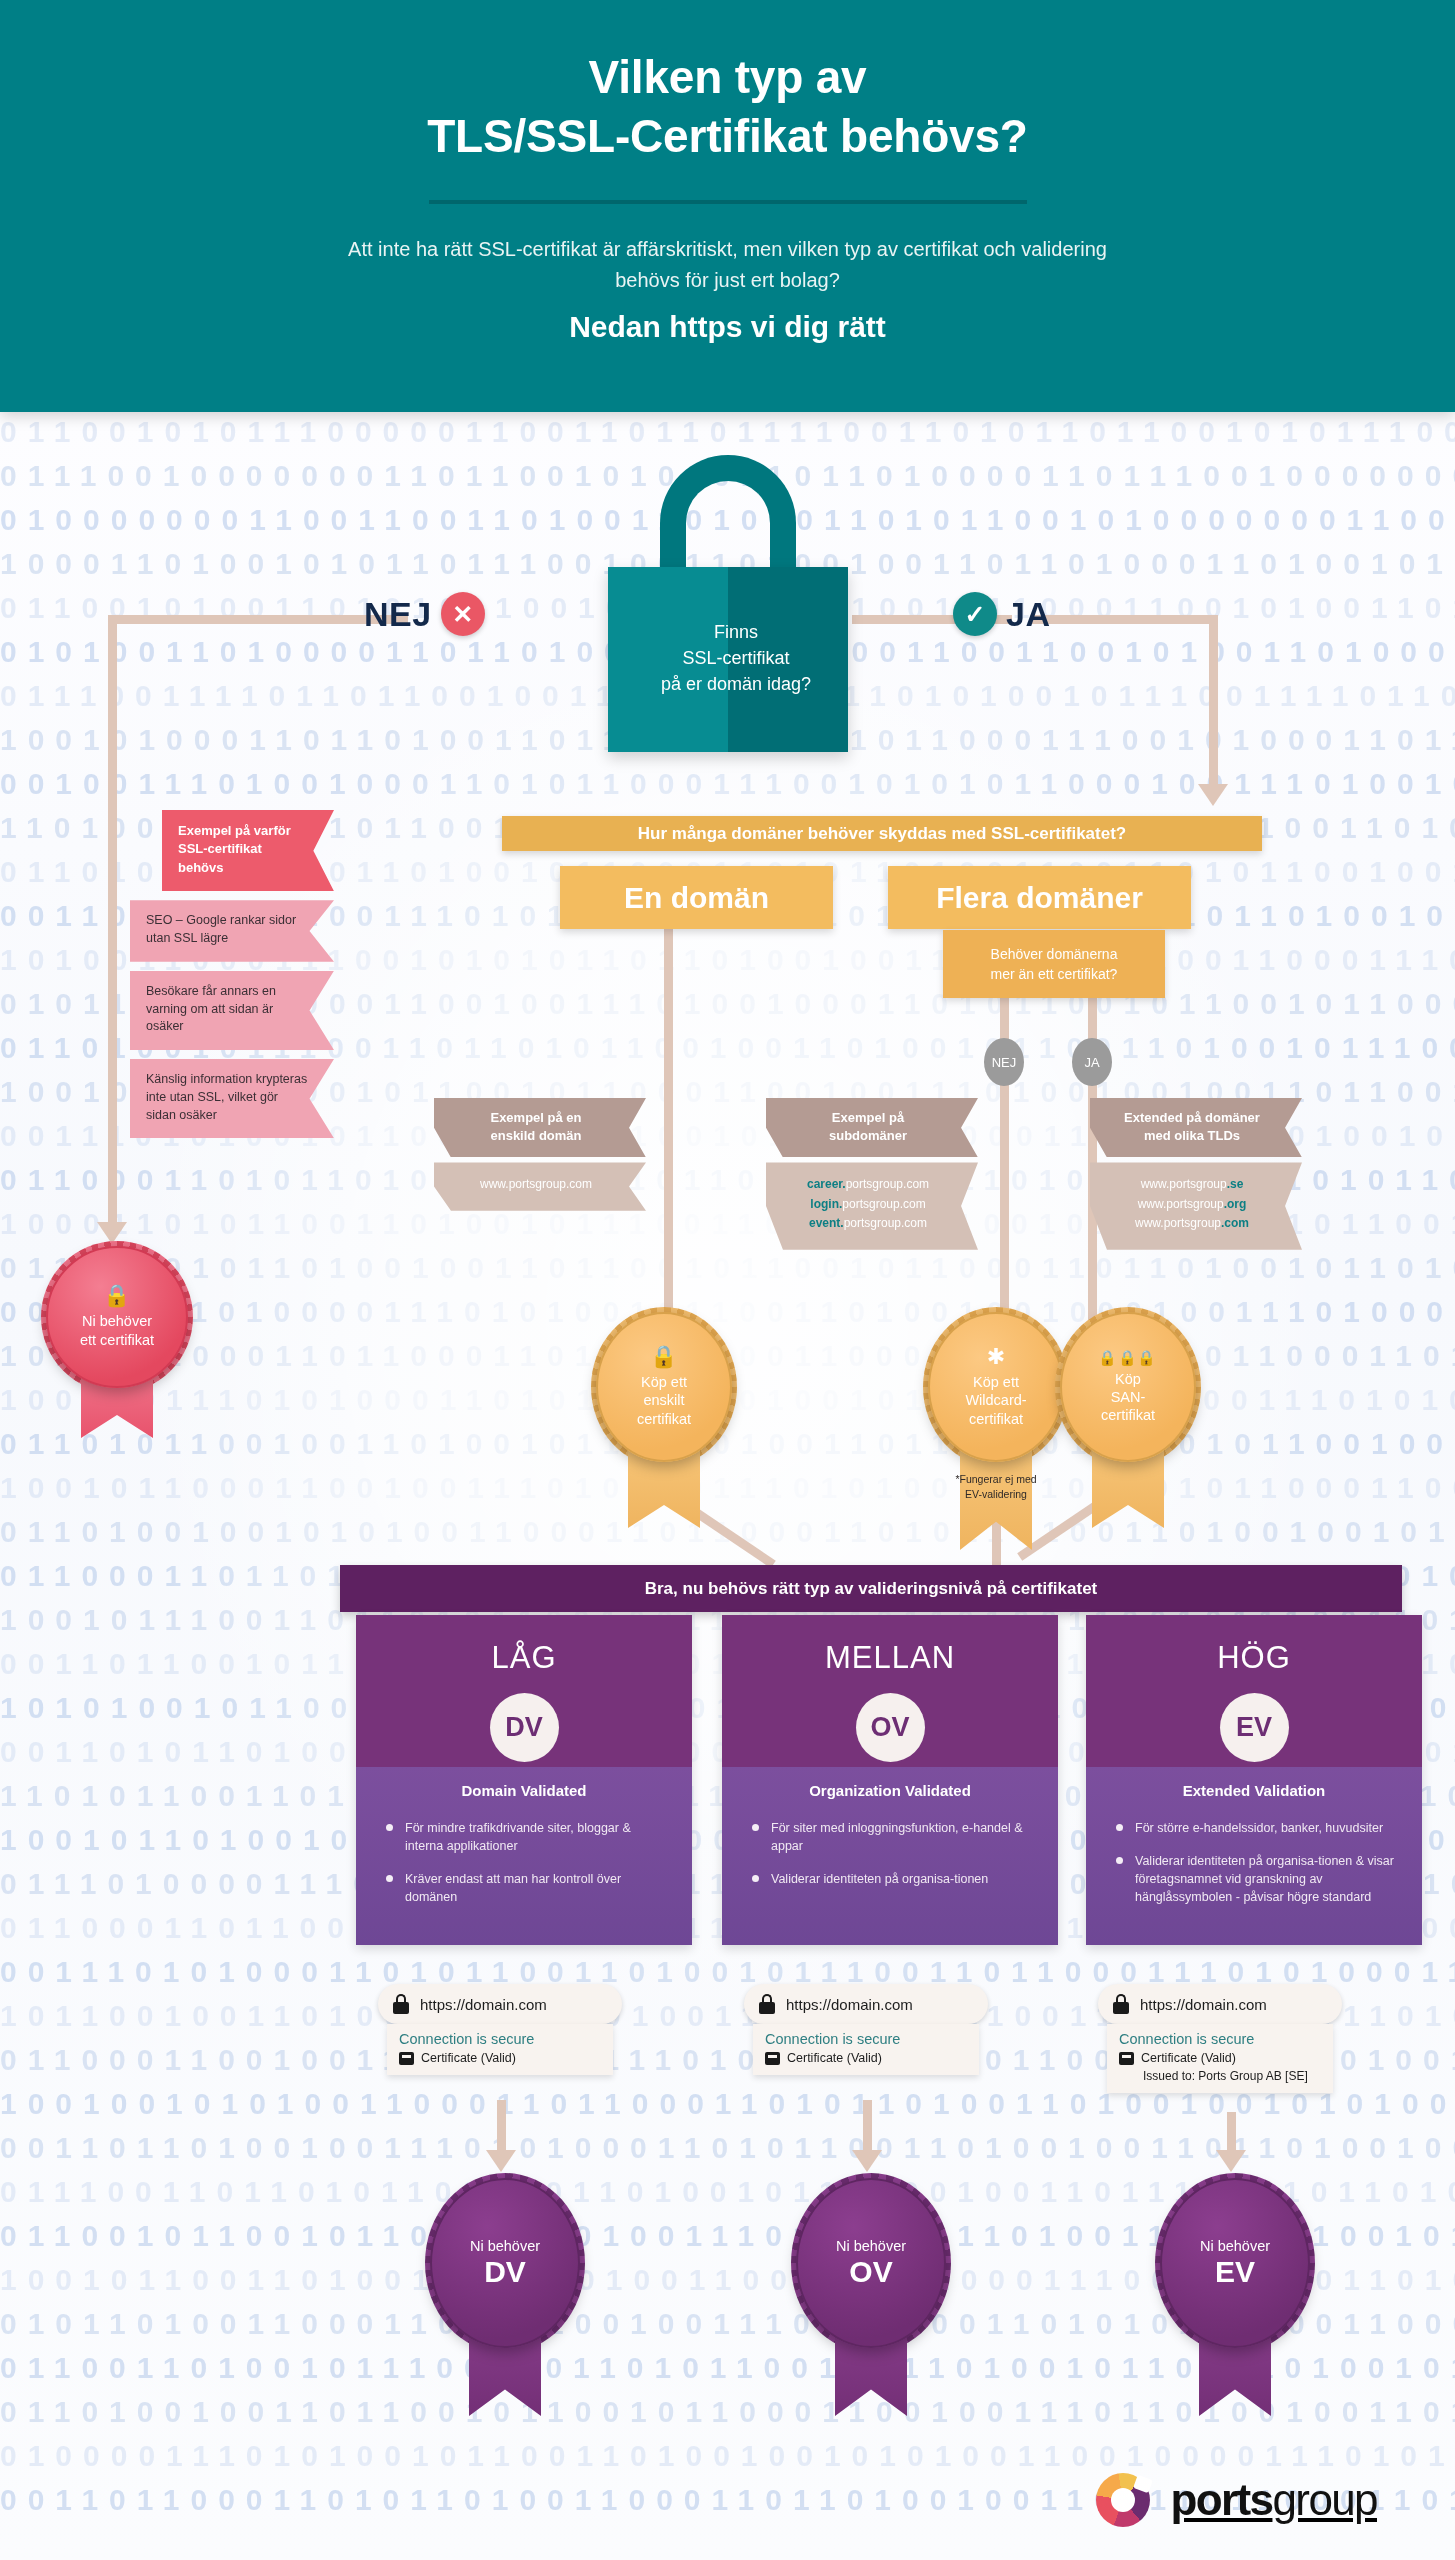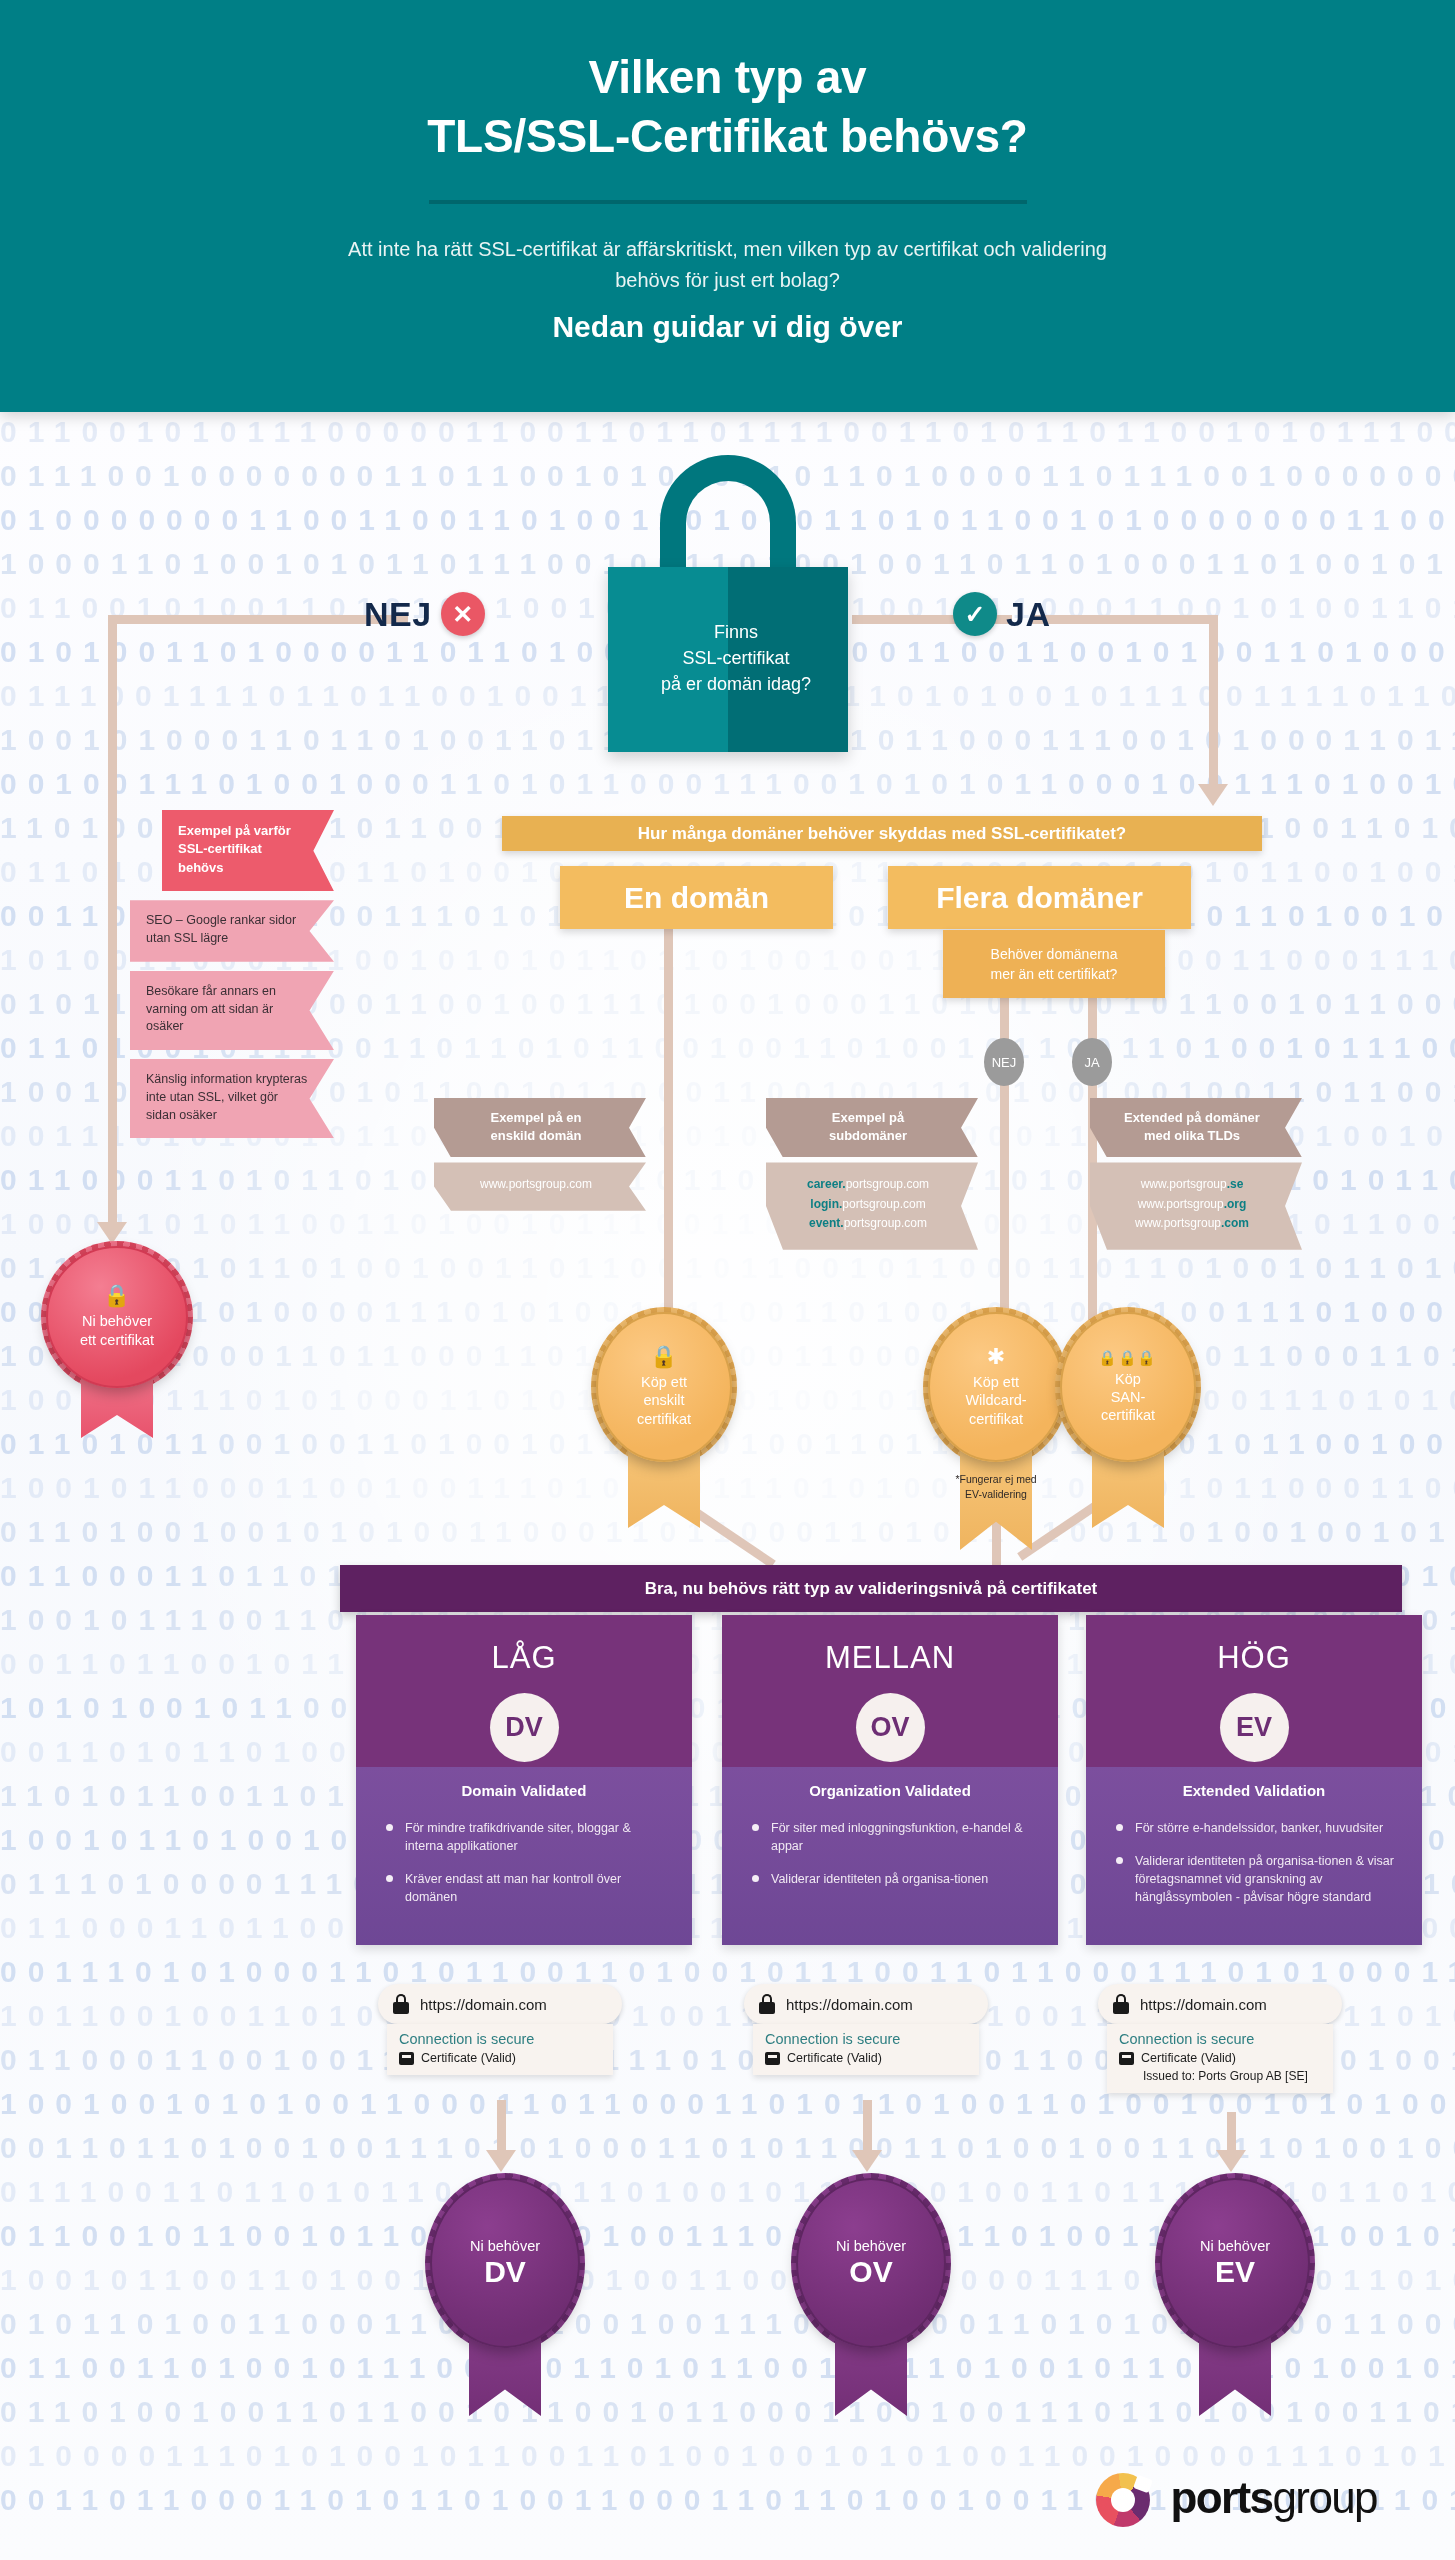--- a/index.html
+++ b/index.html
@@ -253,21 +253,21 @@
   .cert-glyph::after{
     content:""; position:absolute; left:3px; top:3px; width:9px;height:3px;background:#f8f3ef;
   }
 
   
   .footer{
     position:absolute; left:0; bottom:0; width:1455px; height:120px;
     display:flex; align-items:center; justify-content:flex-end;
     padding-right:78px; z-index:6;
   }
-  .logo{ display:flex; gap:20px; }
+  .logo{ display:flex; align-items:center; gap:20px;text-decoration:underline; }
   .logo-mark{
     width:54px;height:54px;border-radius:50%;
     background:conic-gradient(from 200deg,#e8505f 0deg 80deg,#f6a94a 80deg 150deg,#f2c14e 150deg 200deg,#6b2c6f 200deg 300deg,#c0396b 300deg 360deg);
     position:relative;
   }
   .logo-mark::after{
     content:""; position:absolute; inset:15px; border-radius:50%; background:#fff;
   }
   .logo-mark::before{
     content:""; position:absolute; right:-1px; top:4px; width:16px;height:14px;
@@ -336,21 +336,21 @@
     <div class="vignette"></div>
   </div>
 
   <div class="header">
     <h1>
       <span>Vilken typ av</span><br>
       <span>TLS/SSL-Certifikat behövs?</span>
     </h1>
     <div class="hdr-rule"></div>
     <div class="sub">Att inte ha rätt SSL-certifikat är affärskritiskt, men vilken typ av certifikat och validering behövs för just ert bolag?</div>
-    <div class="sub2">Nedan guidar vi dig över</div>
+    <div class="sub2">Nedan https vi dig rätt</div>
   </div>
 
   <div class="nejja-line" style="left:108px; width:300px;"></div>
   <div class="nejja-line" style="left:852px; width:160px;"></div>
   <div class="nejja-line" style="left:1030px; width:188px;"></div>
   <div class="conn" style="left:108px; top:615px; width:9px; height:610px;"></div>
   <div class="arrow-down" style="left:97px; top:1222px;"></div>
   <div class="conn" style="left:1209px; top:615px; width:9px; height:172px;"></div>
   <div class="arrow-down" style="left:1198px; top:784px;"></div>
 

